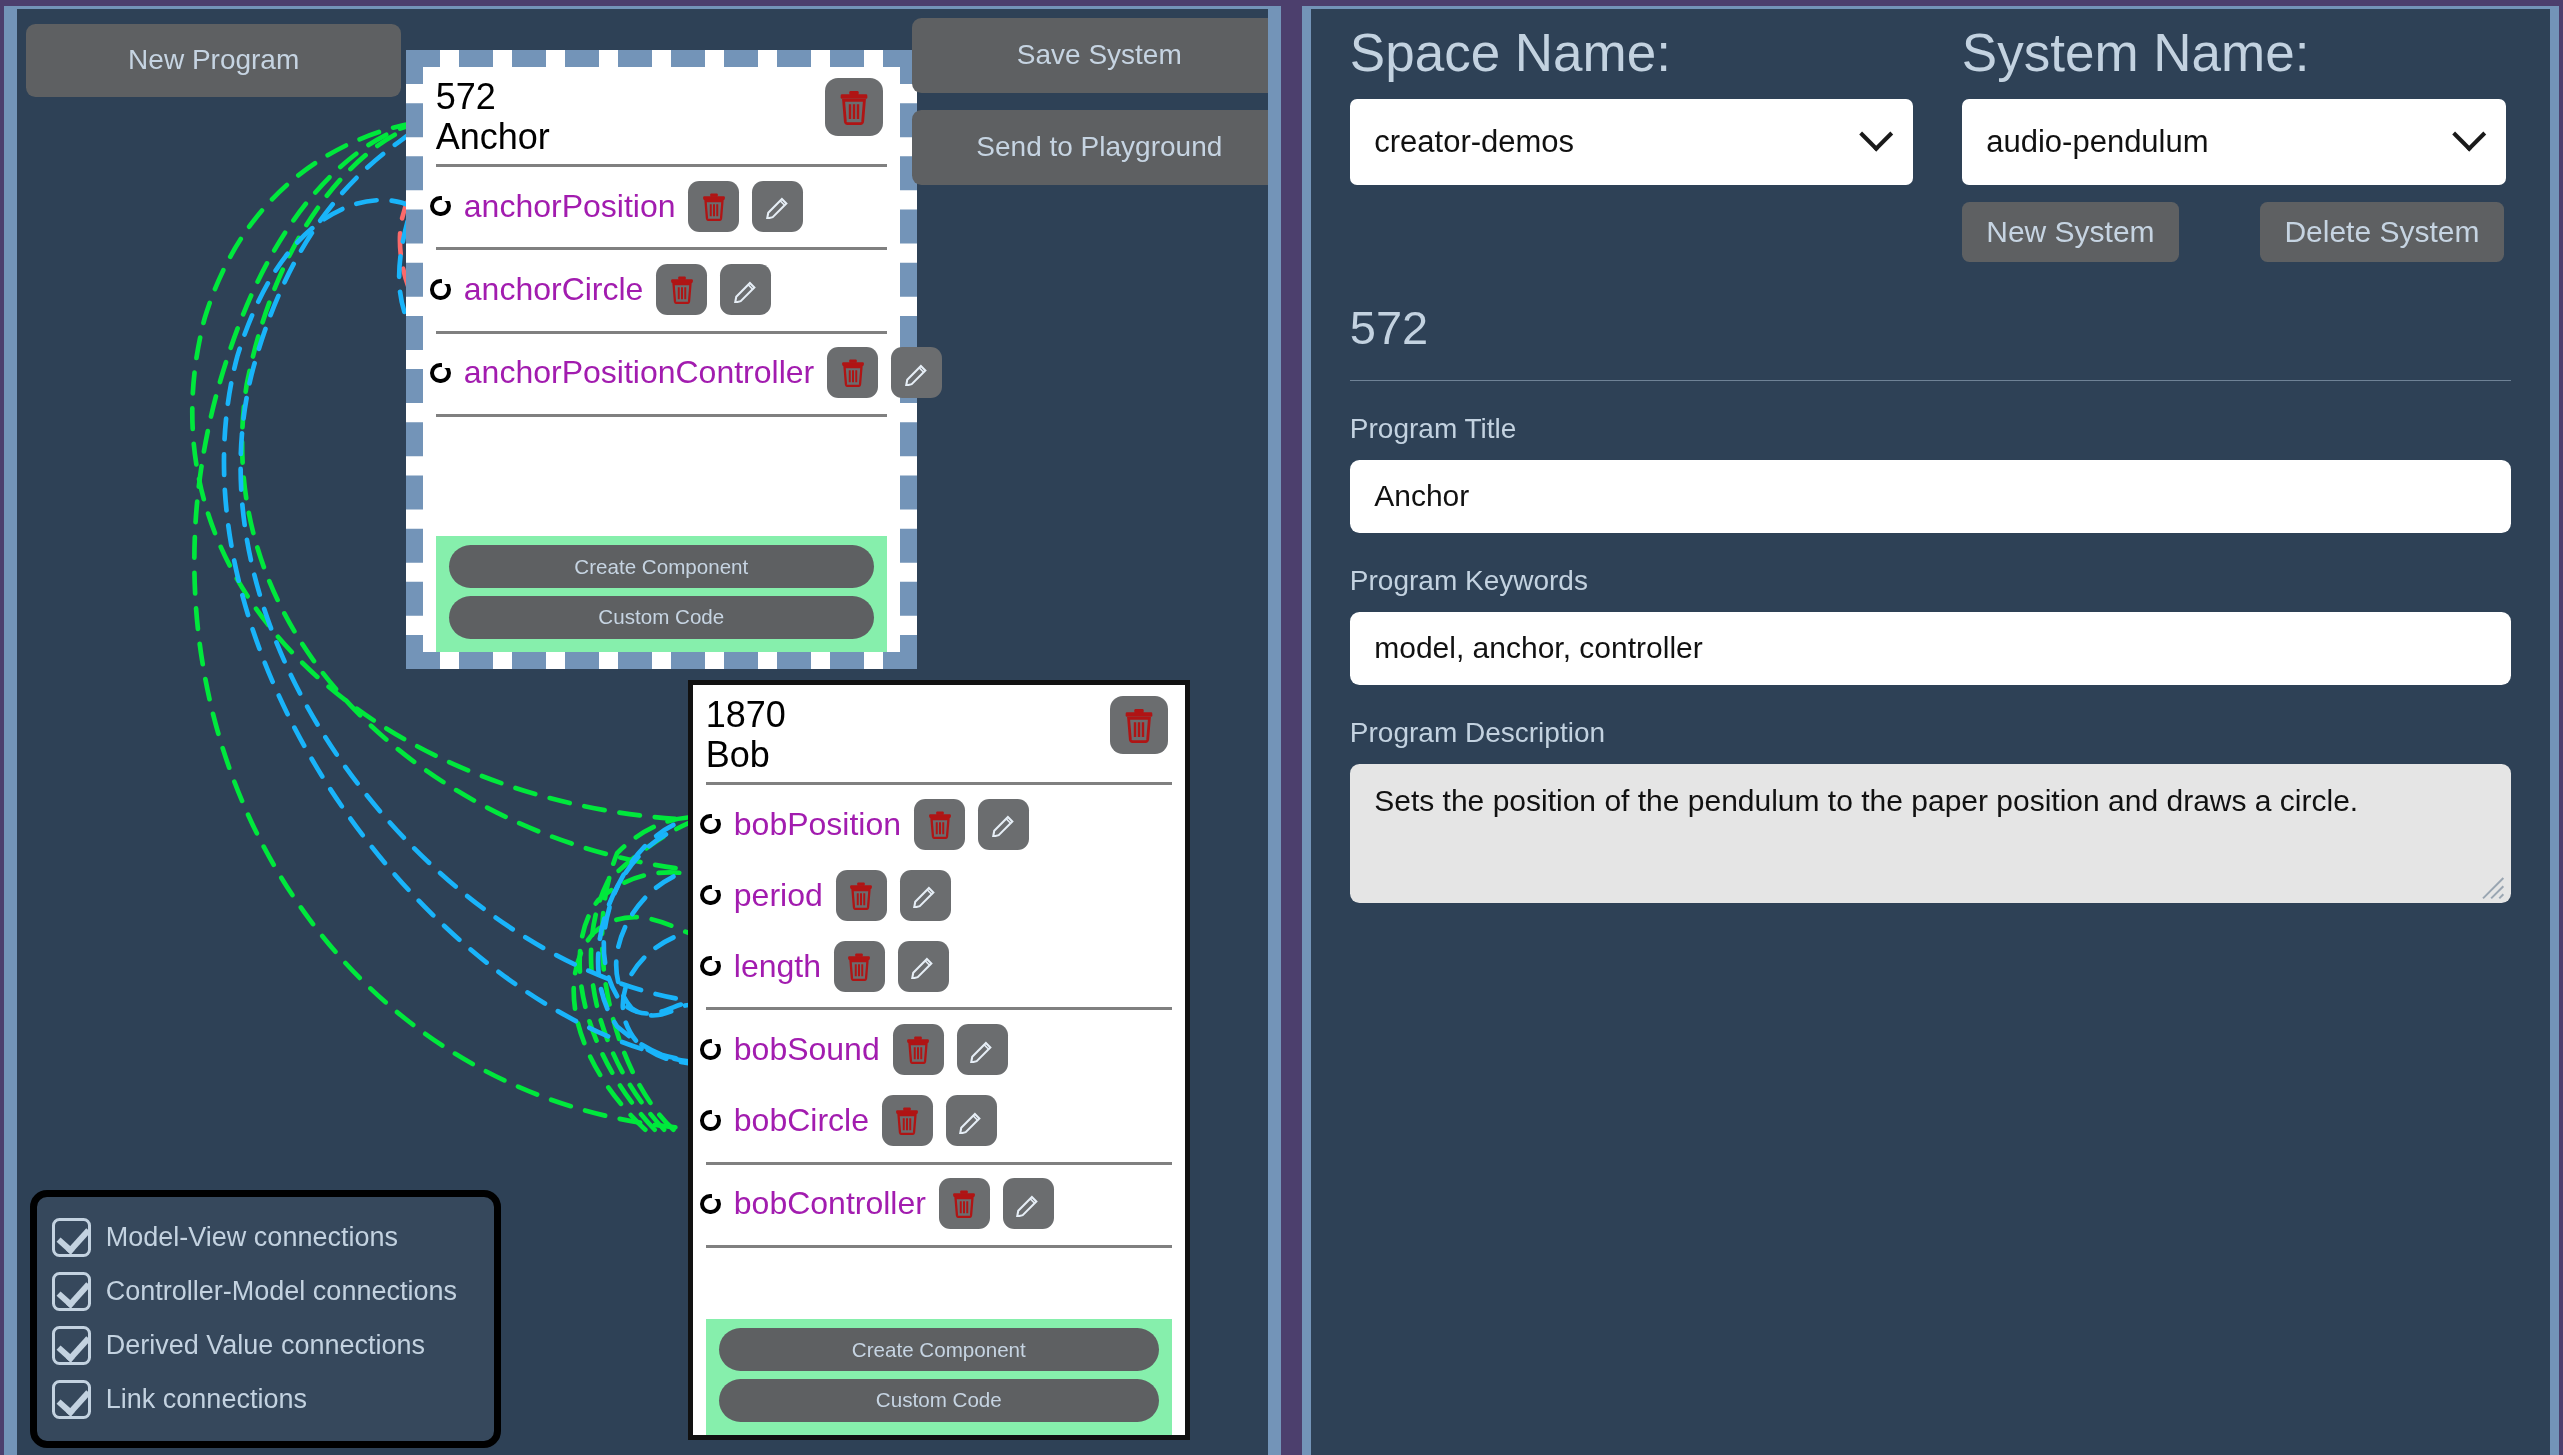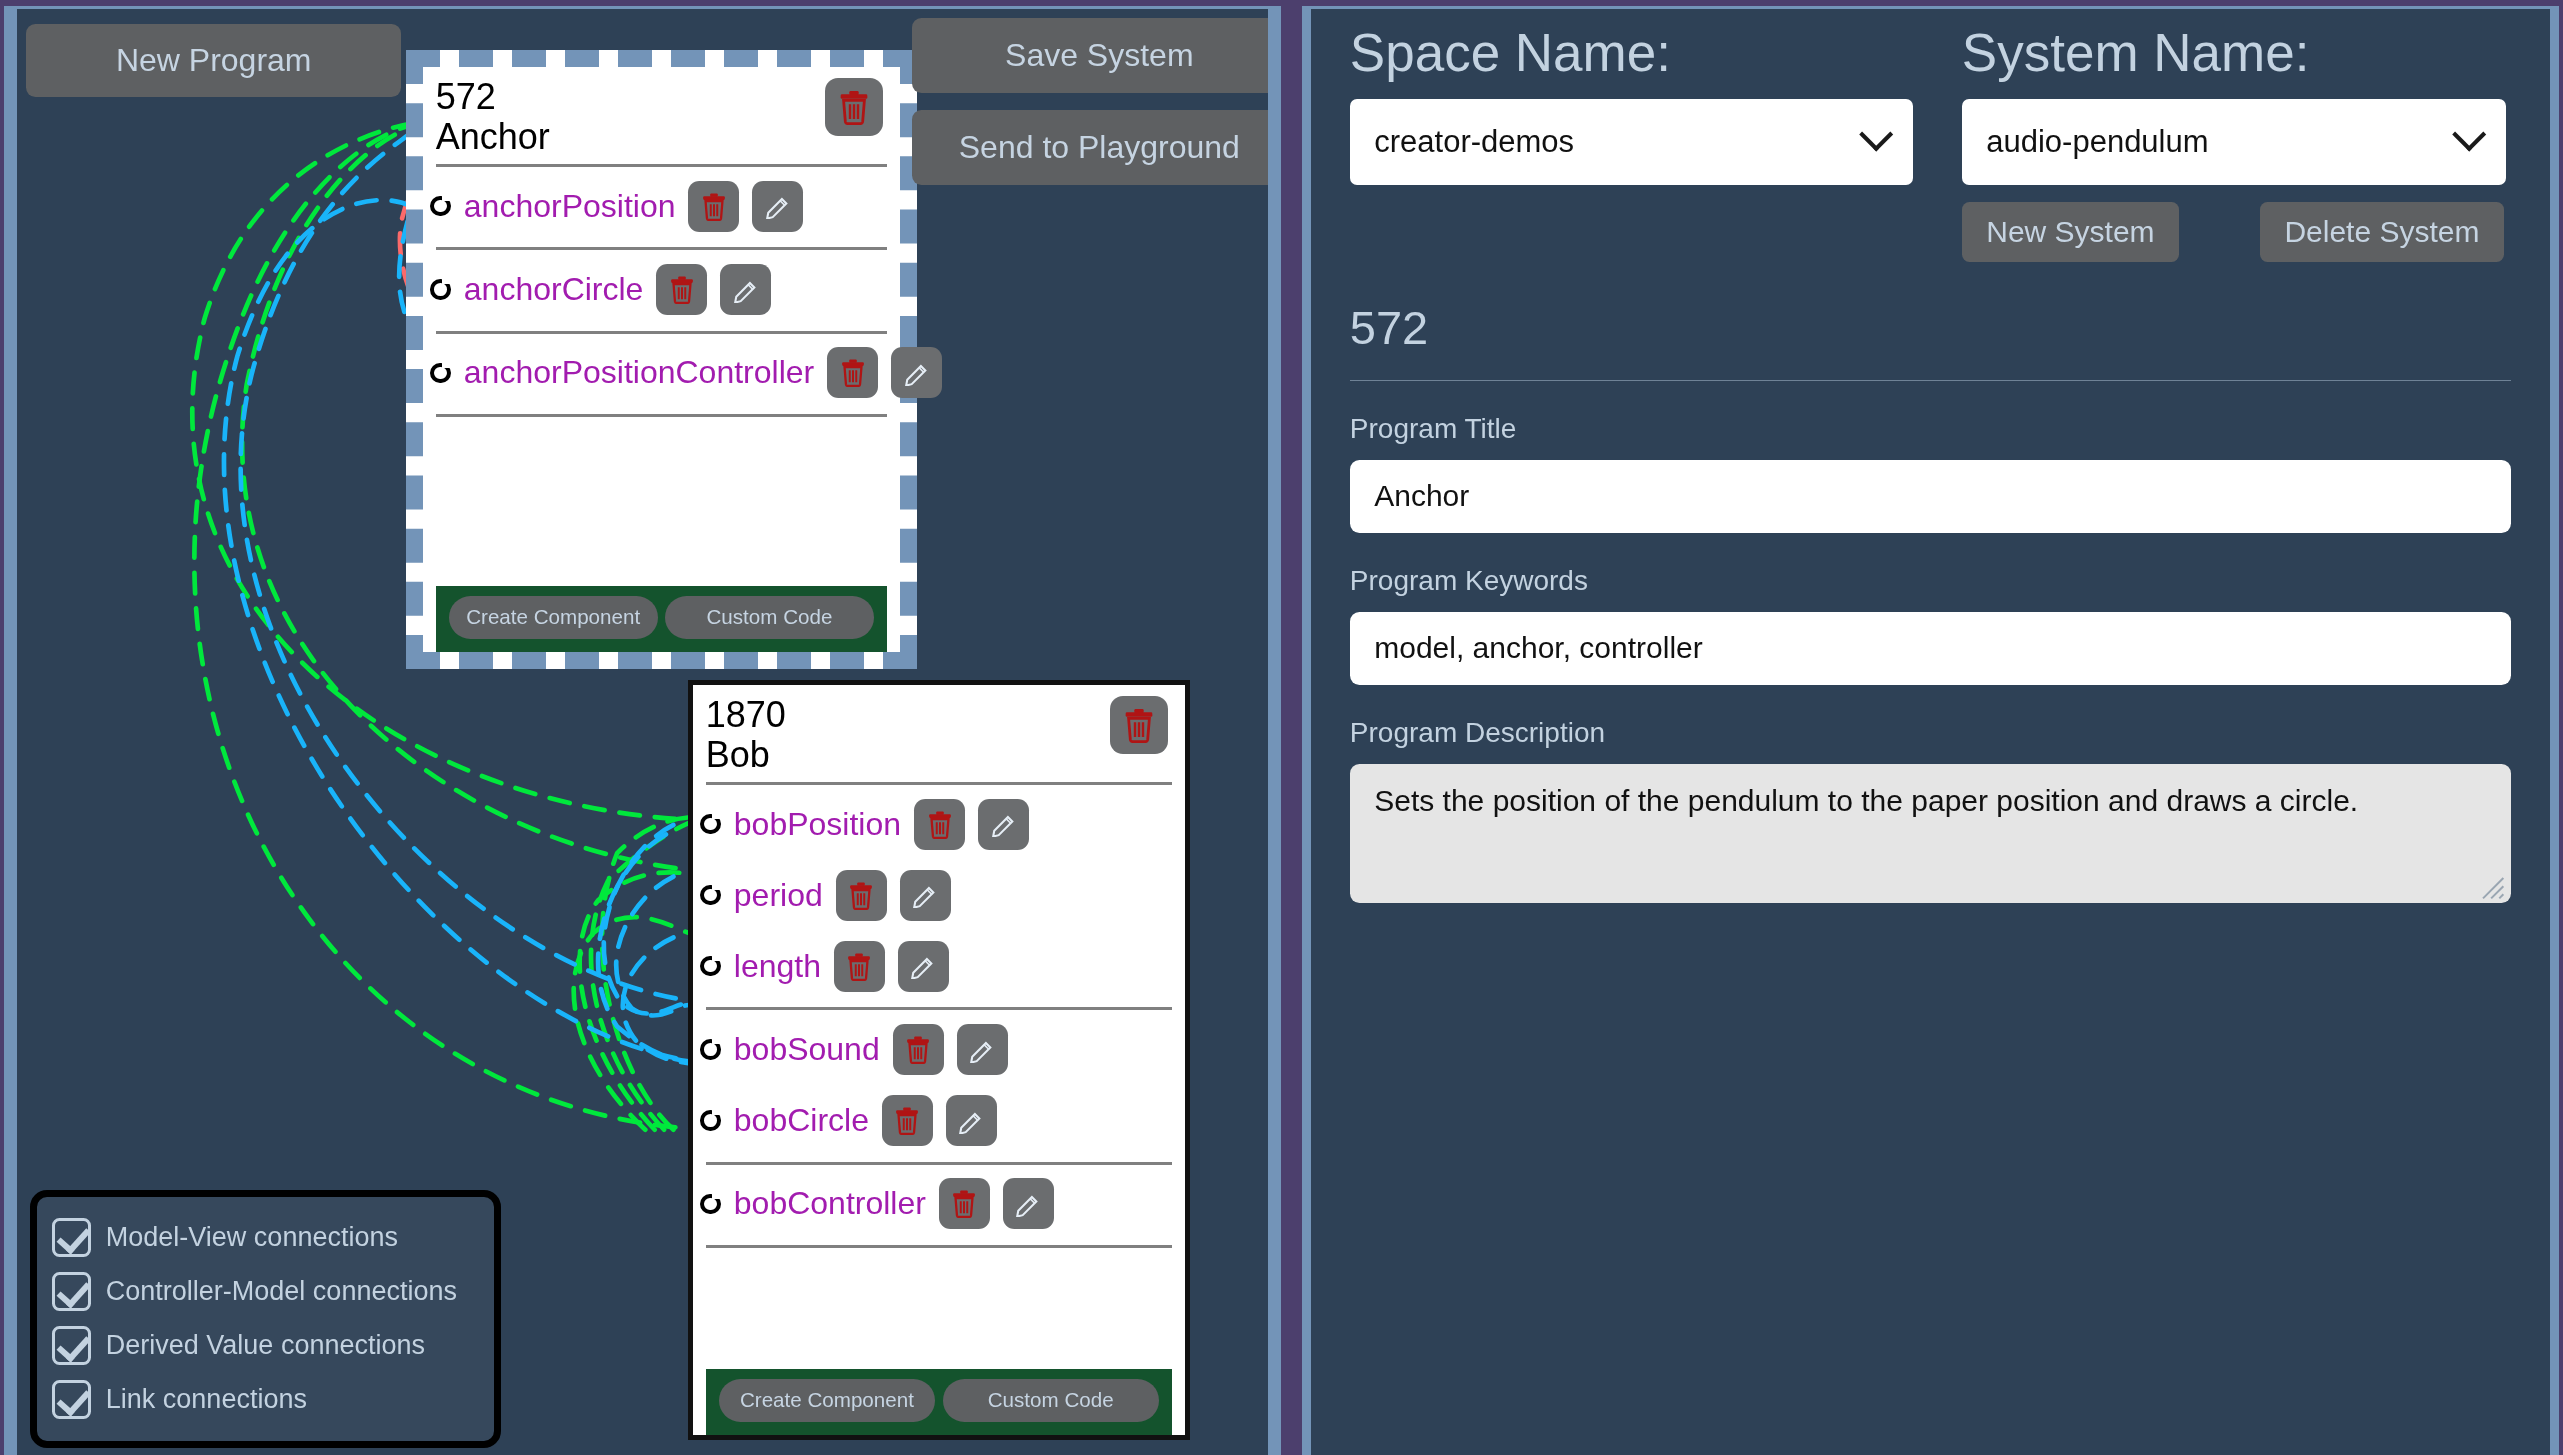--- a/index.html
+++ b/index.html
@@ -43,21 +43,21 @@
     z-index: 5;
   }
 
   
   .tb-btn {
     position: absolute;
     background: #5e6062;
     color: #c6d4e2;
     border: none;
     border-radius: 9.4px;
-    font-size: 32px;
+    font-size: 28px;
     font-family: "Liberation Sans", sans-serif;
     text-align: center;
     cursor: pointer;
     z-index: 20;
   }
   #new-program-btn { left: 9.4px; top: 15px; width: 375px; height: 73px; }
   #save-system-btn { left: 895px; top: 9px; width: 375px; height: 75px; }
   #send-playground-btn { left: 895px; top: 101px; width: 375px; height: 75px; }
 
   
@@ -152,23 +152,23 @@
     border-radius: 11.3px;
     cursor: pointer;
     display: flex; align-items: center; justify-content: center;
     flex: 0 0 auto;
   }
   .spacer { flex: 1; }
 
   .card-foot {
     padding: 9.4px 13px 13px 13px;
     display: flex;
-    flex-direction: row;
+    flex-direction: column;
     gap: 7.5px;
-    background: #14532d;
+    background: #86efac;
   }
   .foot-btn {
     width: 100%;
     height: 43px;
     background: #5e6062;
     color: #c6d4e2;
     border: none;
     border-radius: 22.5px;
     font-size: 20.6px;
     font-family: "Liberation Sans", sans-serif;

